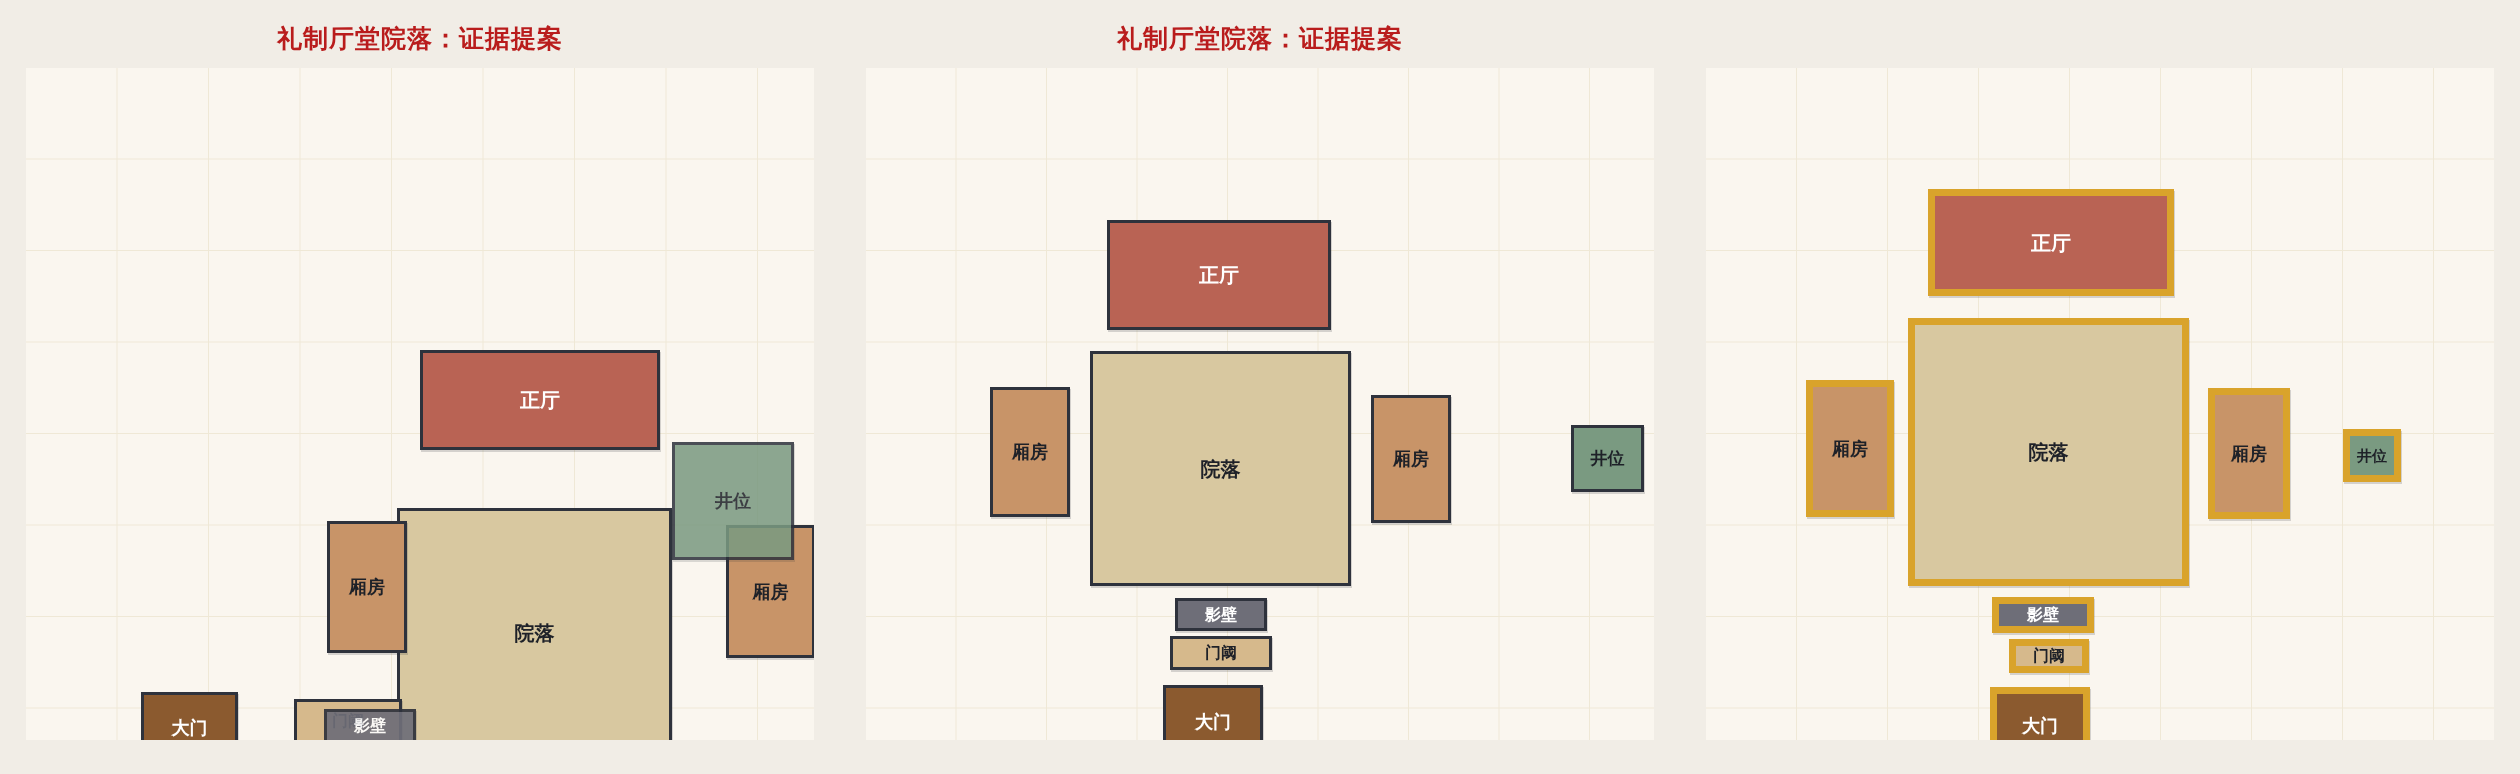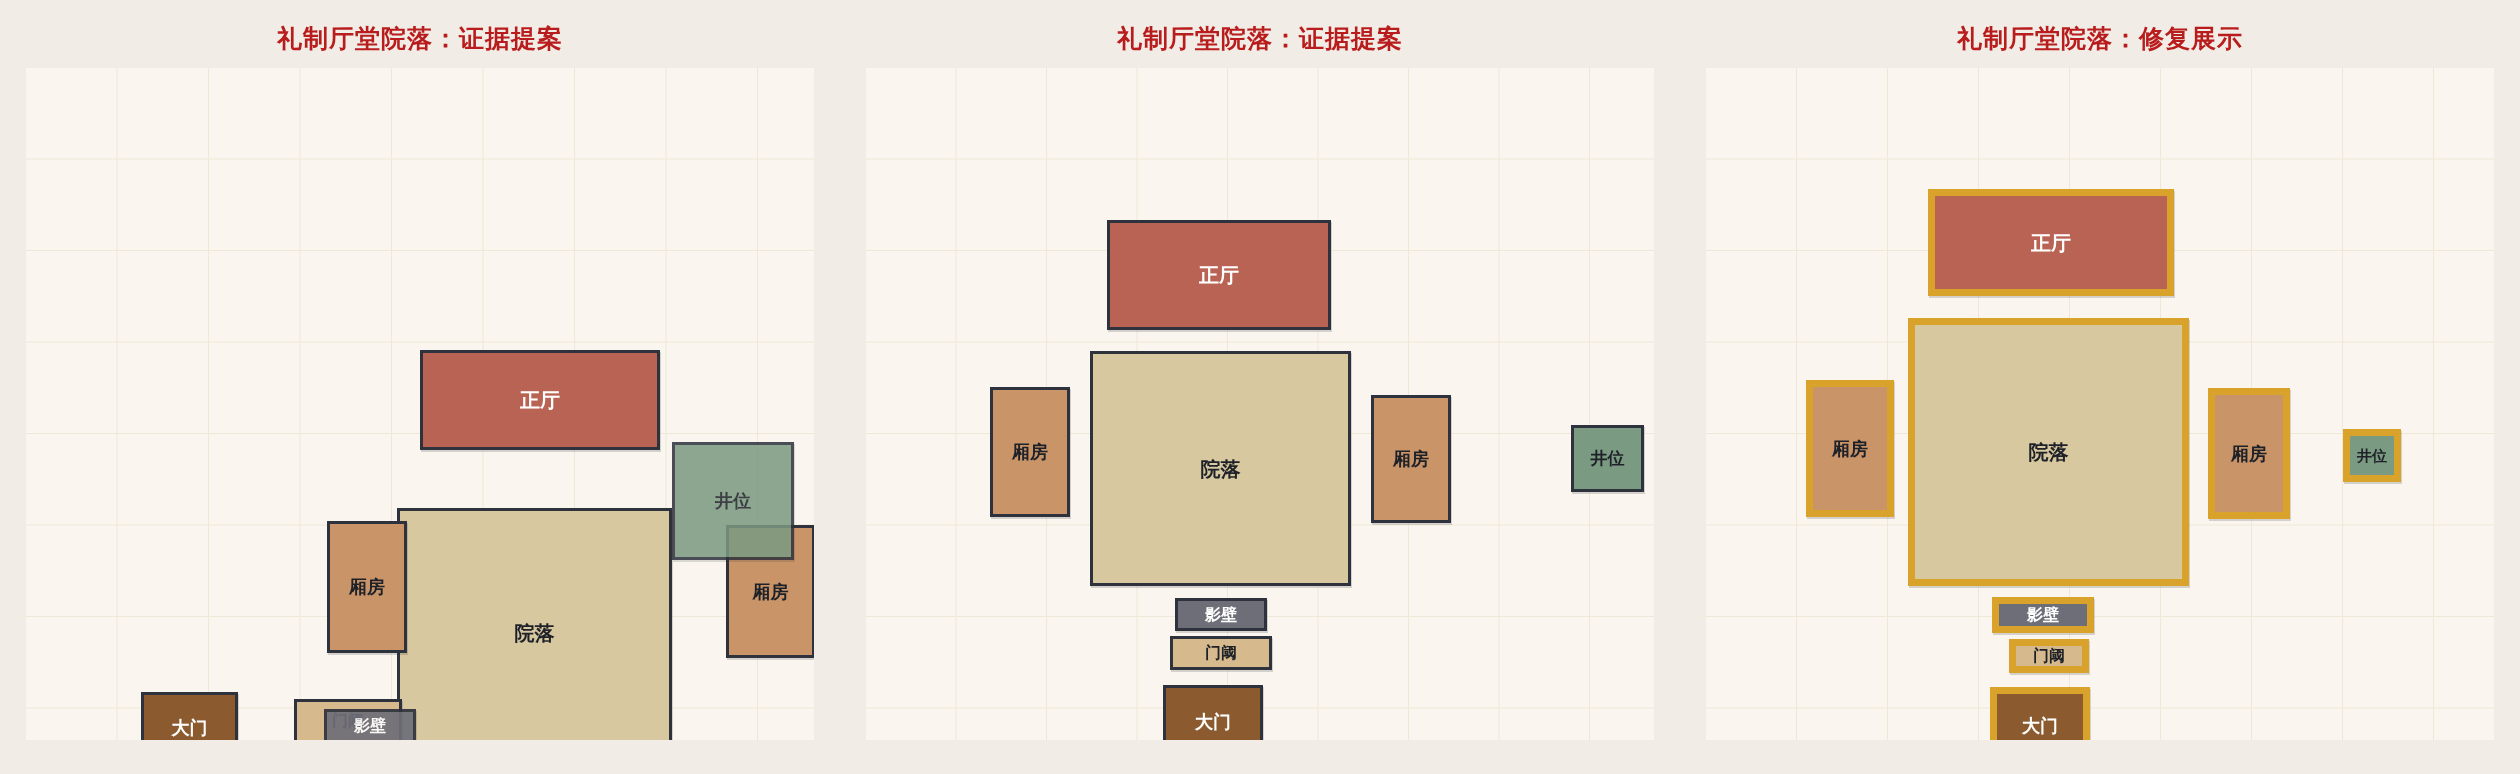--- a/index.html
+++ b/index.html
@@ -125,21 +125,20 @@
         </div>
         <div class="rect sh bd-dark" style="left: 288px; top: 568px; width: 102px; height: 34px; background: rgb(214, 185, 140); color: rgb(30, 33, 40); font-size: 16px; z-index: 3;">
           <span class="lbl">门阈</span>
         </div>
         <div class="rect sh bd-dark" style="left: 281px; top: 617px; width: 100px; height: 73px; background: rgb(139, 90, 47); color: rgb(255, 255, 255); font-size: 18px; z-index: 3;">
           <span class="lbl">大门</span>
         </div>
       </div>
   </div>
   <div class="panel">
-    <div class="panel-title">礼制厅堂院落：修复展示</div>
     <div class="plot">
         <div class="rect sh bd-gold" style="left: 206px; top: 121px; width: 246px; height: 107px; background: rgb(185, 99, 84); color: rgb(255, 255, 255); font-size: 20px; z-index: 3;">
           <span class="lbl">正厅</span>
         </div>
         <div class="rect sh bd-gold" style="left: 186px; top: 250px; width: 281px; height: 268px; background: rgb(216, 200, 160); color: rgb(30, 33, 40); font-size: 20px; z-index: 2;">
           <span class="lbl">院落</span>
         </div>
         <div class="rect sh bd-gold" style="left: 84px; top: 312px; width: 88px; height: 137px; background: rgb(200, 148, 104); color: rgb(30, 33, 40); font-size: 18px; z-index: 3;">
           <span class="lbl">厢房</span>
         </div>

